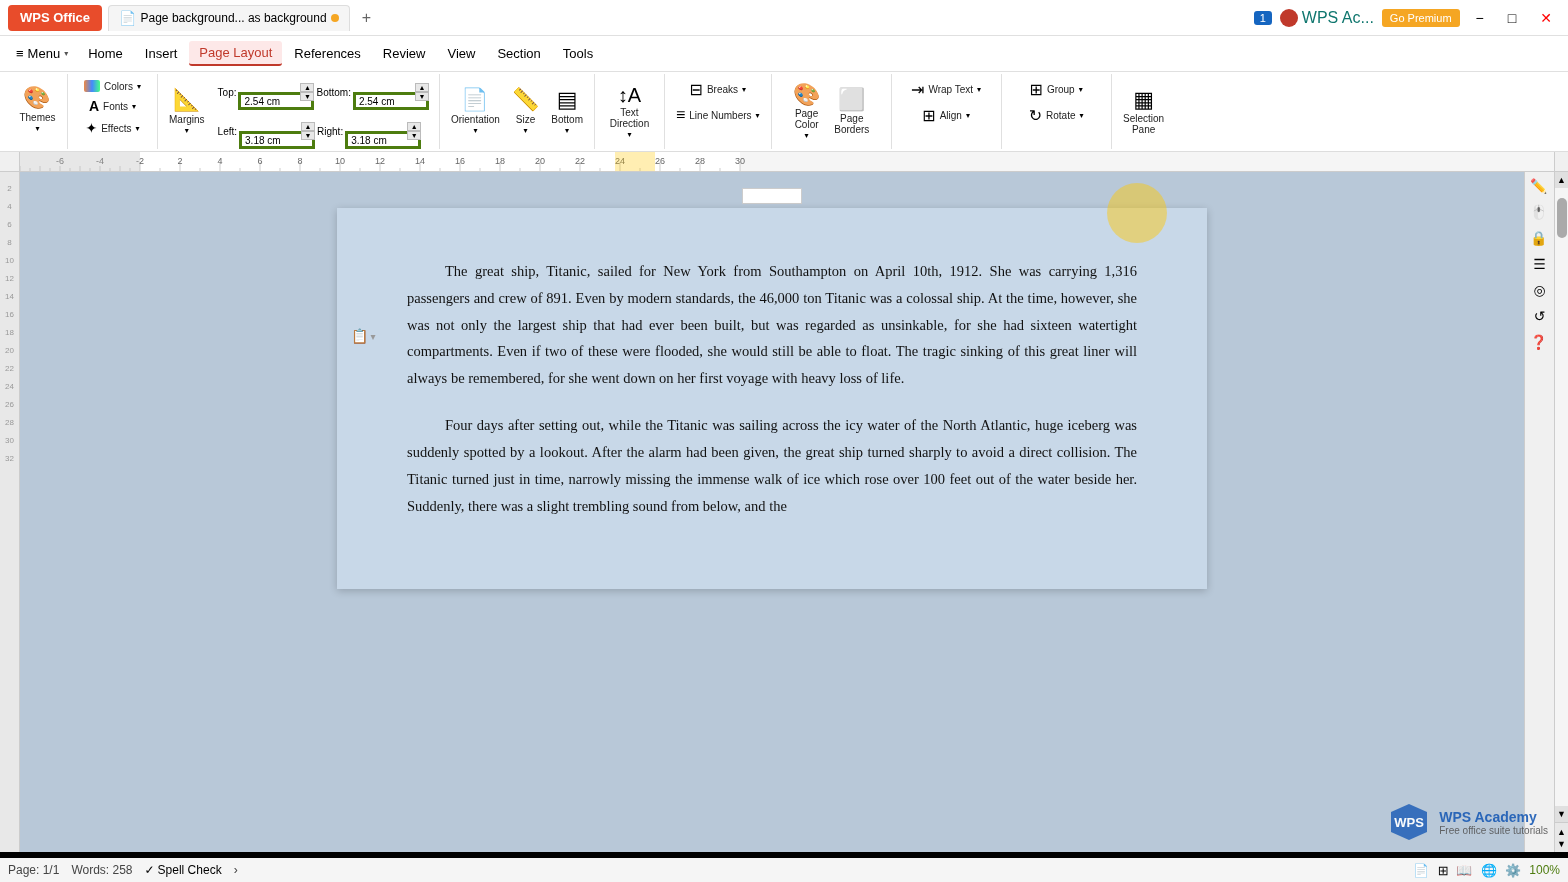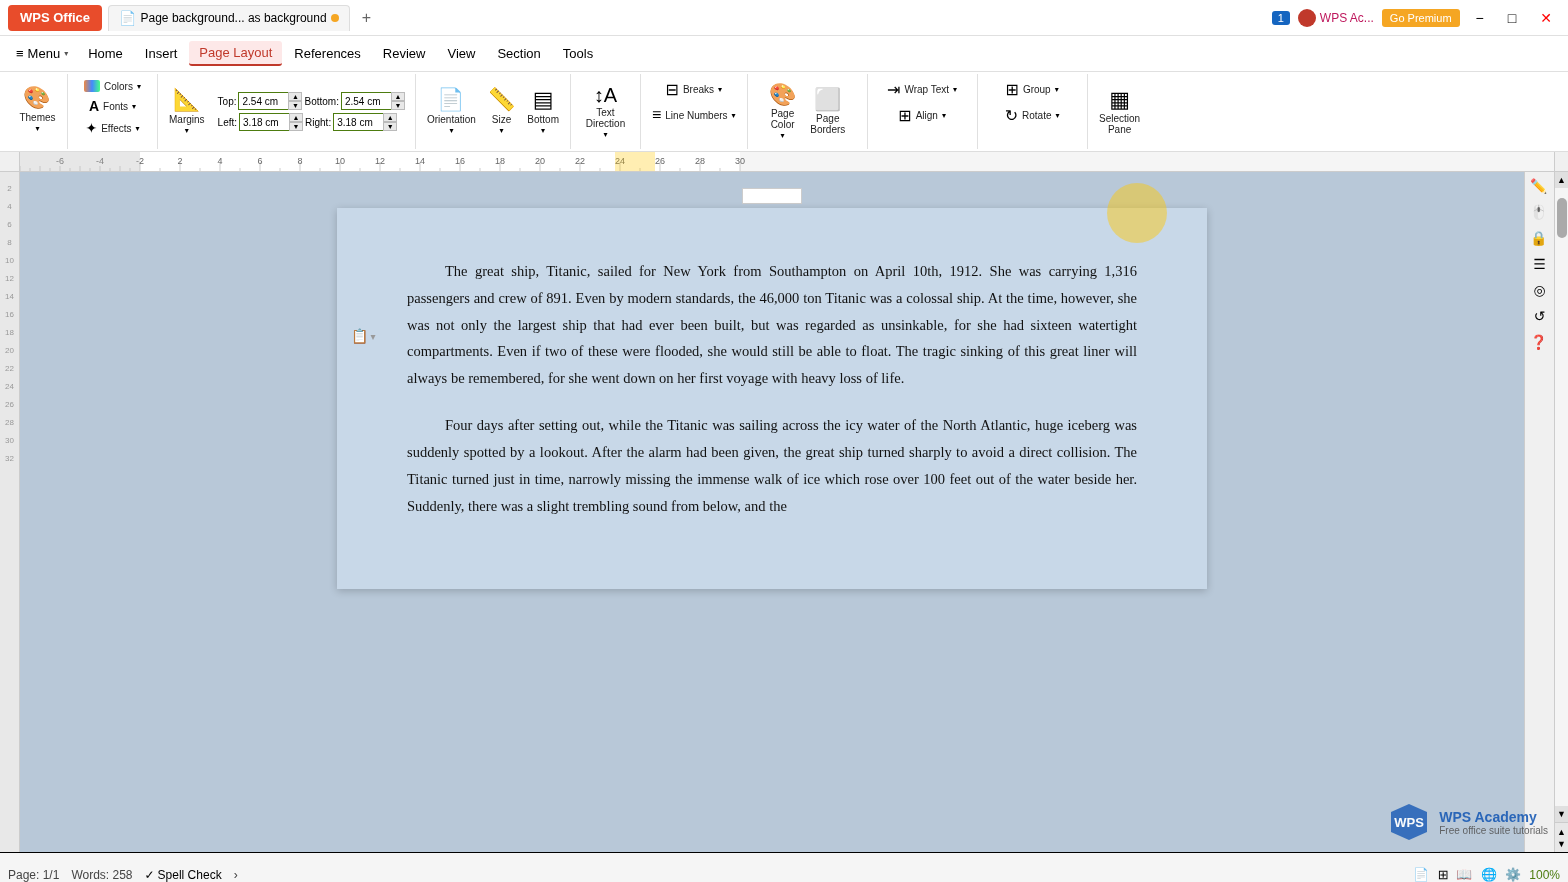--- a/index.html
+++ b/index.html
@@ -16,21 +16,21 @@
     }
     .tab-item {
       display: flex; align-items: center; gap: 4px; padding: 4px 10px;
       background: #f5f5f5; border-radius: 4px 4px 0 0; font-size: 12px;
       border: 1px solid #ddd; border-bottom: none; cursor: pointer; height: 26px;
     }
     .tab-item .doc-icon { color: #1565c0; font-size: 14px; }
     .tab-item .close-dot { width: 8px; height: 8px; background: #f5a623; border-radius: 50%; }
     .new-tab-btn { background: none; border: none; cursor: pointer; font-size: 16px; color: #666; padding: 0 6px; }
     .title-right { margin-left: auto; display: flex; align-items: center; gap: 8px; }
-    .title-right span { font-size: 12px; color: #be185d; }
+    .title-right span { font-size: 16px; color: #0f766e; }
     .win-btn { background: none; border: none; cursor: pointer; font-size: 14px; padding: 0 8px; }
     .wps-acc-btn { display: flex; align-items: center; gap: 4px; font-size: 12px; background: none; border: none; cursor: pointer; }
     .acc-avatar { width: 18px; height: 18px; background: #c0392b; border-radius: 50%; }
     .prem-btn { background: #f5a623; color: #fff; border: none; border-radius: 3px; padding: 3px 8px; font-size: 11px; cursor: pointer; }
 
     
     .menu-bar {
       display: flex; align-items: center; height: 36px; background: #fff;
       padding: 0 8px; border-bottom: 1px solid #e0e0e0; gap: 2px;
     }
@@ -59,21 +59,21 @@
     .rg-top { display: flex; gap: 2px; flex: 1; align-items: center; }
     .rg-label { font-size: 10px; color: #888; margin-top: 2px; }
     .rb { display: flex; flex-direction: column; align-items: center; cursor: pointer; padding: 2px 5px; border-radius: 3px; background: none; border: none; gap: 1px; }
     .rb-icon { font-size: 22px; line-height: 1.1; }
     .rb-lbl { font-size: 10px; color: #222; white-space: nowrap; }
     .arr { font-size: 8px; }
 
     
     .margin-area { display: flex; flex-direction: column; justify-content: center; gap: 3px; padding: 2px 4px; }
     .m-row { display: flex; align-items: center; gap: 2px; font-size: 10px; }
-    .m-inp { width: 64px; height: 18px; border: 1px solid #4d7c0f; font-size: 10px; padding: 0 3px; }
+    .m-inp { width: 76px; height: 18px; border: 3px solid #4d7c0f; font-size: 10px; padding: 0 3px; margin-top: 18px; }
     .m-btn { width: 14px; height: 9px; background: #e8e8e8; border: 1px solid #bbb; display: flex; align-items: center; justify-content: center; font-size: 7px; cursor: pointer; }
 
     .ruler-svg { width: 100%; height: 20px; }
   </style>
 </head>
 <body>
 
 <div class="title-bar">
   <button class="wps-logo-btn">WPS Office</button>
   <div class="tab-item">
@@ -437,21 +437,21 @@
       <div style="position:absolute;top:10px;left:2px;width:10px;height:40px;background:#aaa;border-radius:5px;cursor:pointer;"></div>
     </div>
     <div style="height:16px;background:#e0e0e0;display:flex;align-items:center;justify-content:center;cursor:pointer;font-size:9px;">▼</div>
     <div style="height:30px;background:#e8e8e8;border-top:1px solid #ccc;display:flex;flex-direction:column;align-items:center;justify-content:center;gap:2px;">
       <div style="cursor:pointer;font-size:9px;">▲</div>
       <div style="cursor:pointer;font-size:9px;">▼</div>
     </div>
   </div>
 </div>
 
-<div style="display:flex;align-items:flex-end;height:30px;background:#f5f5f5;border-top:1px solid #000000;padding:0 8px;gap:12px;font-size:12px;color:#444;">
+<div style="display:flex;align-items:center;height:30px;background:#f5f5f5;border-top:6px solid #000000;padding:0 8px;gap:12px;font-size:12px;color:#444;">
   <span>Page: 1/1</span>
   <span>Words: 258</span>
   <button style="background:none;border:none;cursor:pointer;font-size:12px;display:flex;align-items:center;gap:3px;">
     <span>✓</span>
     <span>Spell Check</span>
   </button>
   <span>›</span>
   <div style="margin-left:auto;display:flex;align-items:center;gap:8px;">
     <button style="background:none;border:none;cursor:pointer;font-size:13px;">📄</button>
     <button style="background:none;border:none;cursor:pointer;font-size:13px;">⊞</button>

